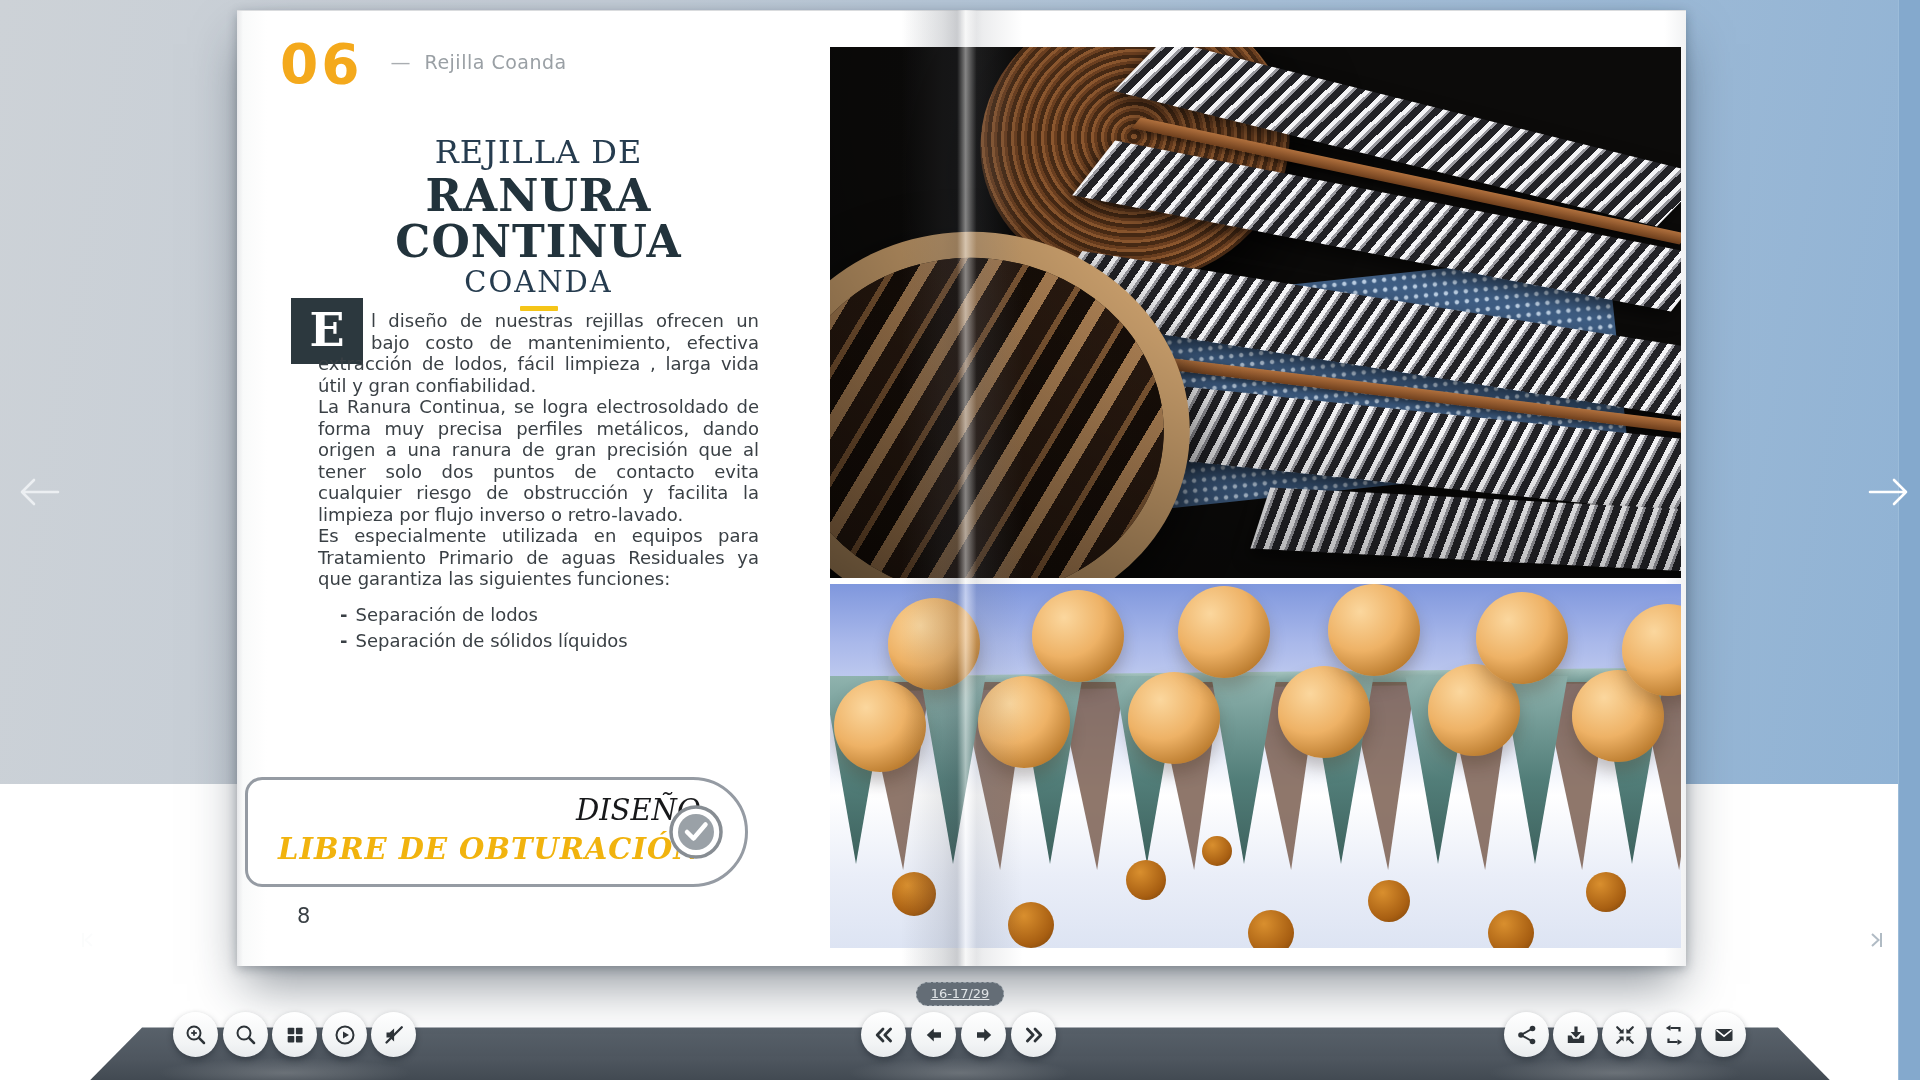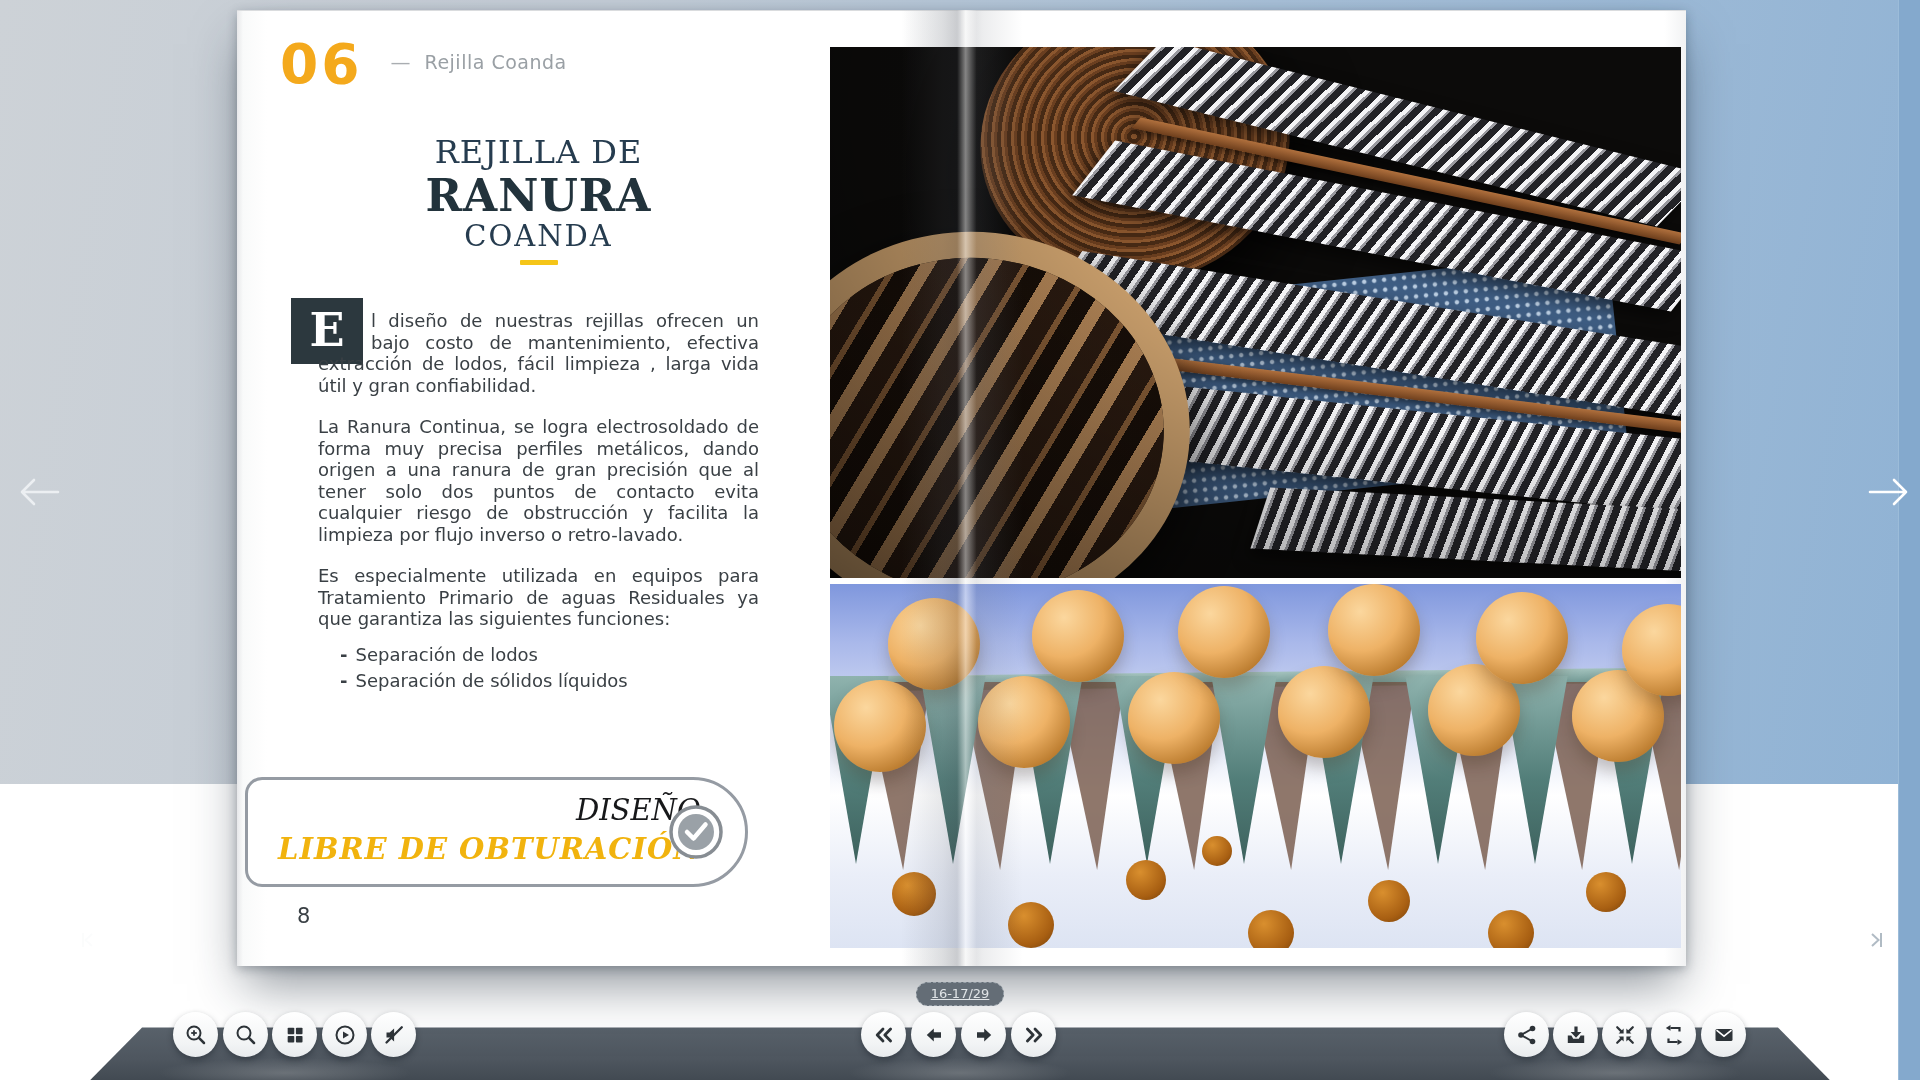--- a/index.html
+++ b/index.html
@@ -44,21 +44,21 @@
   .t2 { font-size:44px; font-weight:bold; color:#22333c; letter-spacing:1px; line-height:46px; }
   .t4 { font-size:29px; color:#263c4f; letter-spacing:2px; line-height:34px; }
   .t-dash { width:38px; height:5px; background:#F5C518; margin:7px auto 0; border-radius:1px; }
 
   .content { position:absolute; left:81px; top:288px; width:441px;
     font-size:18px; line-height:21.5px; color:#3a4045; text-align:justify; }
   .dropcap { float:left; width:72px; height:66px; margin:-1px 8px -26px -27px;
     background:#2c383e; color:#fff; font-family:"DejaVu Serif", serif; font-weight:bold;
     font-size:46px; text-align:center; line-height:64px; }
   .p1 { padding-top:11px; }
-  .para { margin-top:20px; }
+  .para { }
   .bullets { margin-top:14px; padding-left:22px; text-align:left; }
   .bullet-item { margin-top:5px; }
   .bullet-mark { font-weight:bold; margin-right:8px; }
 
   .callout { position:absolute; left:8px; top:766px; width:503px; height:110px;
     border:3px solid #959ba3; border-radius:18px 58px 58px 18px; background:#fff; }
   .callout-text { position:absolute; left:30px; top:11px; font-family:"DejaVu Serif", serif;
     font-style:italic; font-size:29px; line-height:39px;text-align:right; }
   .co-l1 { color:#17181a; }
   .co-l2 { color:#F1B30E; font-weight:bold; letter-spacing:1px; }
@@ -142,20 +142,21 @@
   <div class="book">
 
     <div class="page-left">
       <div class="doc-header">
         <span class="doc-number">06</span><span class="doc-sep">—</span><span class="doc-label">Rejilla Coanda</span>
       </div>
 
       <div class="title-block">
         <div class="t1">REJILLA DE</div>
         <div class="t2">RANURA</div>
+        <div class="t2">CONTINUA</div>
         <div class="t4">COANDA</div>
         <div class="t-dash"></div>
       </div>
 
       <div class="content">
         <div class="dropcap">E</div>
         <p class="p1">l diseño de nuestras rejillas ofrecen un bajo costo de mantenimiento, efectiva extracción de lodos, fácil limpieza , larga vida útil y gran confiabilidad.</p>
         <p class="para">La Ranura Continua, se logra electrosoldado de forma muy precisa perfiles metálicos, dando origen a una ranura de gran precisión que al tener solo dos puntos de contacto evita cualquier riesgo de obstrucción y facilita la limpieza por flujo inverso o retro-lavado.</p>
         <p class="para">Es especialmente utilizada en equipos para Tratamiento Primario de aguas Residuales ya que garantiza las siguientes funciones:</p>
         <div class="bullets">

